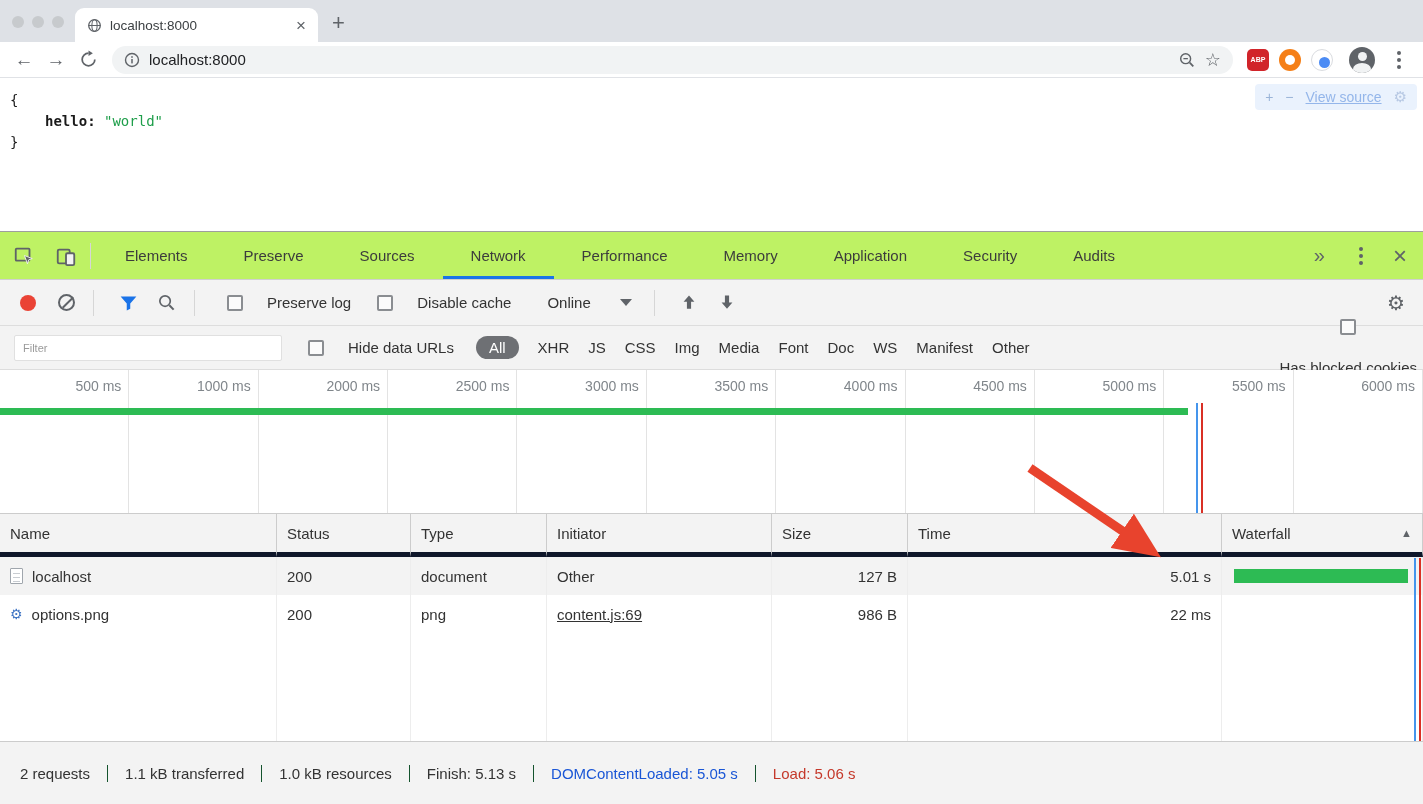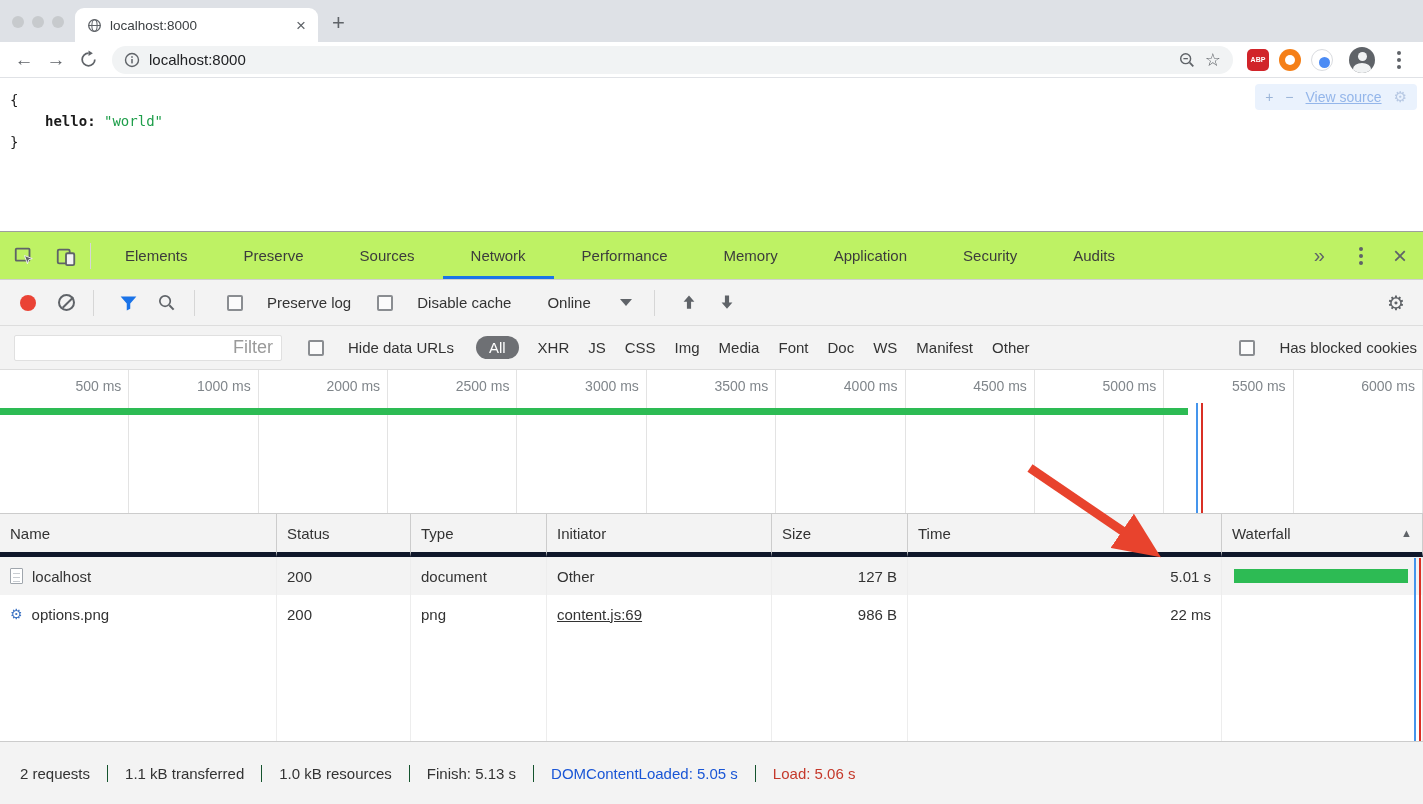--- a/index.html
+++ b/index.html
@@ -62,25 +62,25 @@
   .clear-icon { width:17px; height:17px; border:2px solid #5f6368; border-radius:50%; position:relative; margin-left:22px; flex:none; }
   .clear-icon::after { content:''; position:absolute; left:6.5px; top:-1px; width:2px; height:15px; background:#5f6368; transform:rotate(45deg); }
   .tbtn { margin-left:18px; display:flex; align-items:center; }
   .chkgrp { display:flex; align-items:center; gap:24px; margin-left:26px; }
   .checkbox { width:16px; height:16px; border:2px solid #8a8d91; border-radius:2px; background:#fbfbfb; flex:none; }
   .throttle { display:flex; align-items:center; gap:29px; margin-left:30px; padding:0 6px; }
   .caret { width:0; height:0; border-left:6px solid transparent; border-right:6px solid transparent; border-top:7px solid #5f6368; }
   .dt-gear { margin-left:auto; margin-right:18px; font-size:20px; color:#5f6368; }
 
   .dt-filterbar { height:44px; background:#f3f3f3; border-bottom:1px solid #ddd; display:flex; align-items:center; font-size:15px; color:#333; flex:none; }
-  .filter-input { width:268px; height:26px; margin-left:14px; border:1px solid #e0e0e0; border-radius:2px; background:#fff; padding:0 8px; font-size:18px; font-family:"Liberation Sans", sans-serif; color:#333;text-align:right; }
+  .filter-input { width:268px; height:26px; margin-left:14px; border:1px solid #e0e0e0; border-radius:2px; background:#fff; padding:0 8px; font-size:11px; font-family:"Liberation Sans", sans-serif; color:#333; }
   .filter-input::placeholder { color:#9a9a9a; }
   .type { margin-left:19px; }
   .type.selected { background:#6e7074; color:#fff; padding:3px 13px; border-radius:13px; margin-left:22px; }
-  .cookies-grp { margin-left:auto; margin-right:6px; }
+  .cookies-grp { margin-left:auto; margin-right:6px;flex-direction:column; }
 
   .dt-timeline { height:144px; background:#fff; border-bottom:1px solid #ccc; position:relative; display:flex; flex:none; }
   .tl-cell { flex:1; border-right:1px solid #e3e3e3; font-size:14px; color:#80868b; text-align:right; padding:8px 7px 0 0; }
   .tl-bar { position:absolute; left:0; top:38px; height:7px; width:1188px; background:#2dbb54; }
   .tl-dcl { position:absolute; left:1196px; top:33px; bottom:0; width:2px; background:#4595ec; }
   .tl-load { position:absolute; left:1201px; top:33px; bottom:0; width:2px; background:#d93025; }
 
   .dt-table { flex:1; display:flex; flex-direction:column; position:relative; overflow:hidden; }
   .grid { display:grid; grid-template-columns:277px 134px 136px 225px 136px 314px minmax(0,1fr); }
   .dt-thead .cell { height:43px; display:flex; align-items:center; background:#f3f3f3; border-right:1px solid #ccc; border-bottom:5px solid #0f172a; padding:0 10px; font-size:15px; color:#333; }

